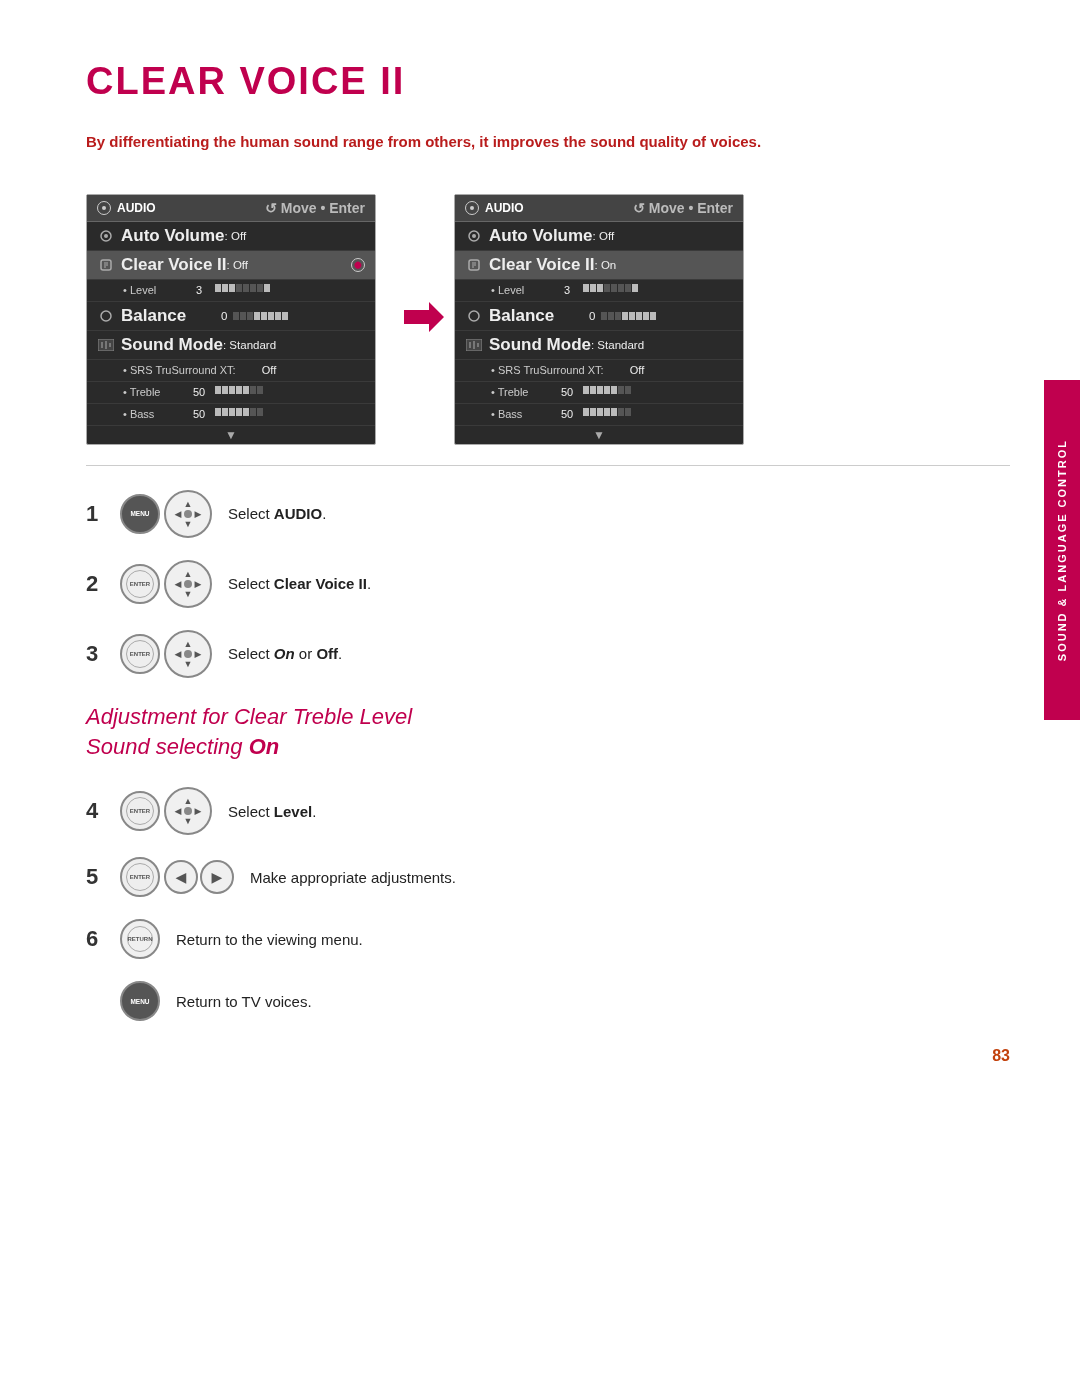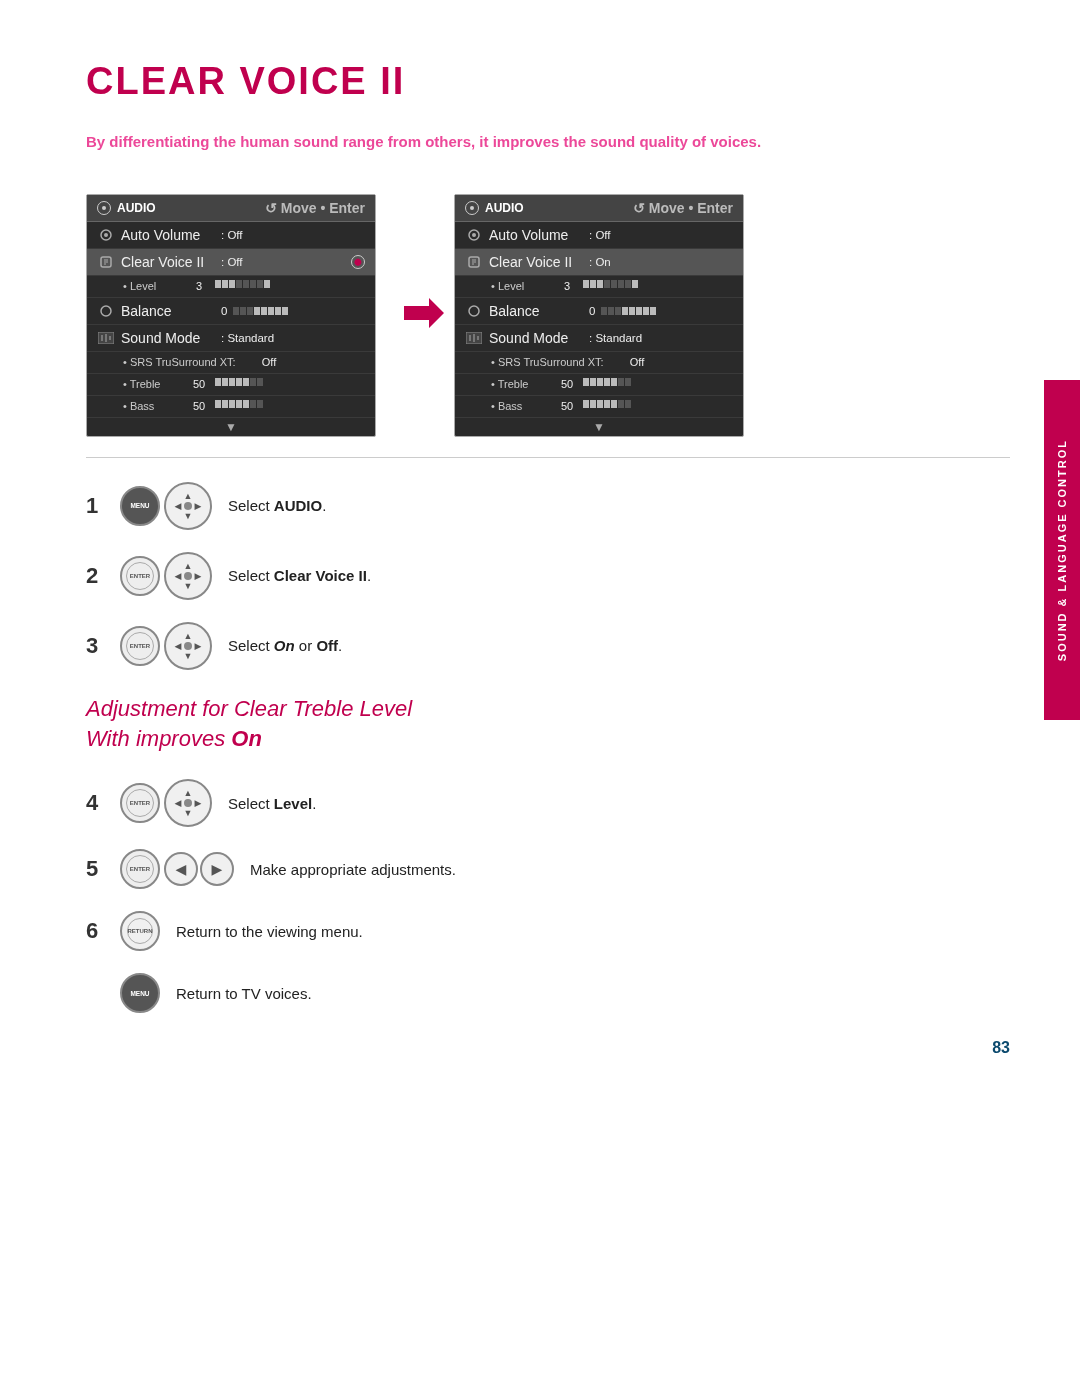--- a/index.html
+++ b/index.html
@@ -25,21 +25,21 @@
       color: #c0004e;
       letter-spacing: 2px;
       margin-bottom: 28px;
       text-transform: uppercase;
     }
 
     
     .intro-text {
       font-size: 15px;
       font-weight: bold;
-      color: #ec4899;
+      color: #b91c1c;
       margin-bottom: 40px;
       line-height: 1.5;
     }
 
     
     .menu-panel {
       border: 1.5px solid #aaa;
       background: #2a2a2a;
       color: #eee;
       width: 290px;
@@ -86,22 +86,22 @@
     .menu-row-icon {
       width: 18px;
       height: 18px;
       margin-right: 6px;
       flex-shrink: 0;
       display: flex; align-items: center; justify-content: center;
     }
 
     .menu-row-label {
       min-width: 100px;
-      font-weight: normal;
-      font-size: 14px;
+      font-weight: bold;
+      font-size: 17px;
       color: #eee;
     }
 
     .menu-row-value {
       color: #eee;
       font-size: 11.5px;
     }
 
     .menu-row-sub {
       padding: 4px 10px 4px 36px;
@@ -268,21 +268,21 @@
       text-transform: uppercase;
     }
 
     
     .page-number {
       position: absolute;
       bottom: 40px;
       right: 70px;
       font-size: 16px;
       font-weight: bold;
-      color: #0c4a6e;
+      color: #c2410c;
     }
 
     .icon-circle-dot {
       width: 14px; height: 14px;
       border: 1.5px solid #ccc;
       border-radius: 50%;
       display: flex; align-items: center; justify-content: center;
     }
     .icon-circle-dot::after {
       content: '';
@@ -668,21 +668,21 @@
             <span class="nav-down">▼</span>
           </div>
         </div>
       </div>
       <span class="step-text">Select <strong><em>On</em></strong> or <strong>Off</strong>.</span>
     </div>
   </div>
 
   <div class="sub-heading">
     <span>Adjustment for Clear Treble Level</span><br>
-    <span>With improves </span><strong><em>On</em></strong>
+    <span>Sound selecting </span><strong><em>On</em></strong>
   </div>
 
   <div class="steps-section">
 
     <div class="step-row">
       <span class="step-number">4</span>
       <div class="step-icons">
         <div class="btn-circle btn-enter">
           <div class="inner-circle">
             <span class="enter-label">ENTER</span>

